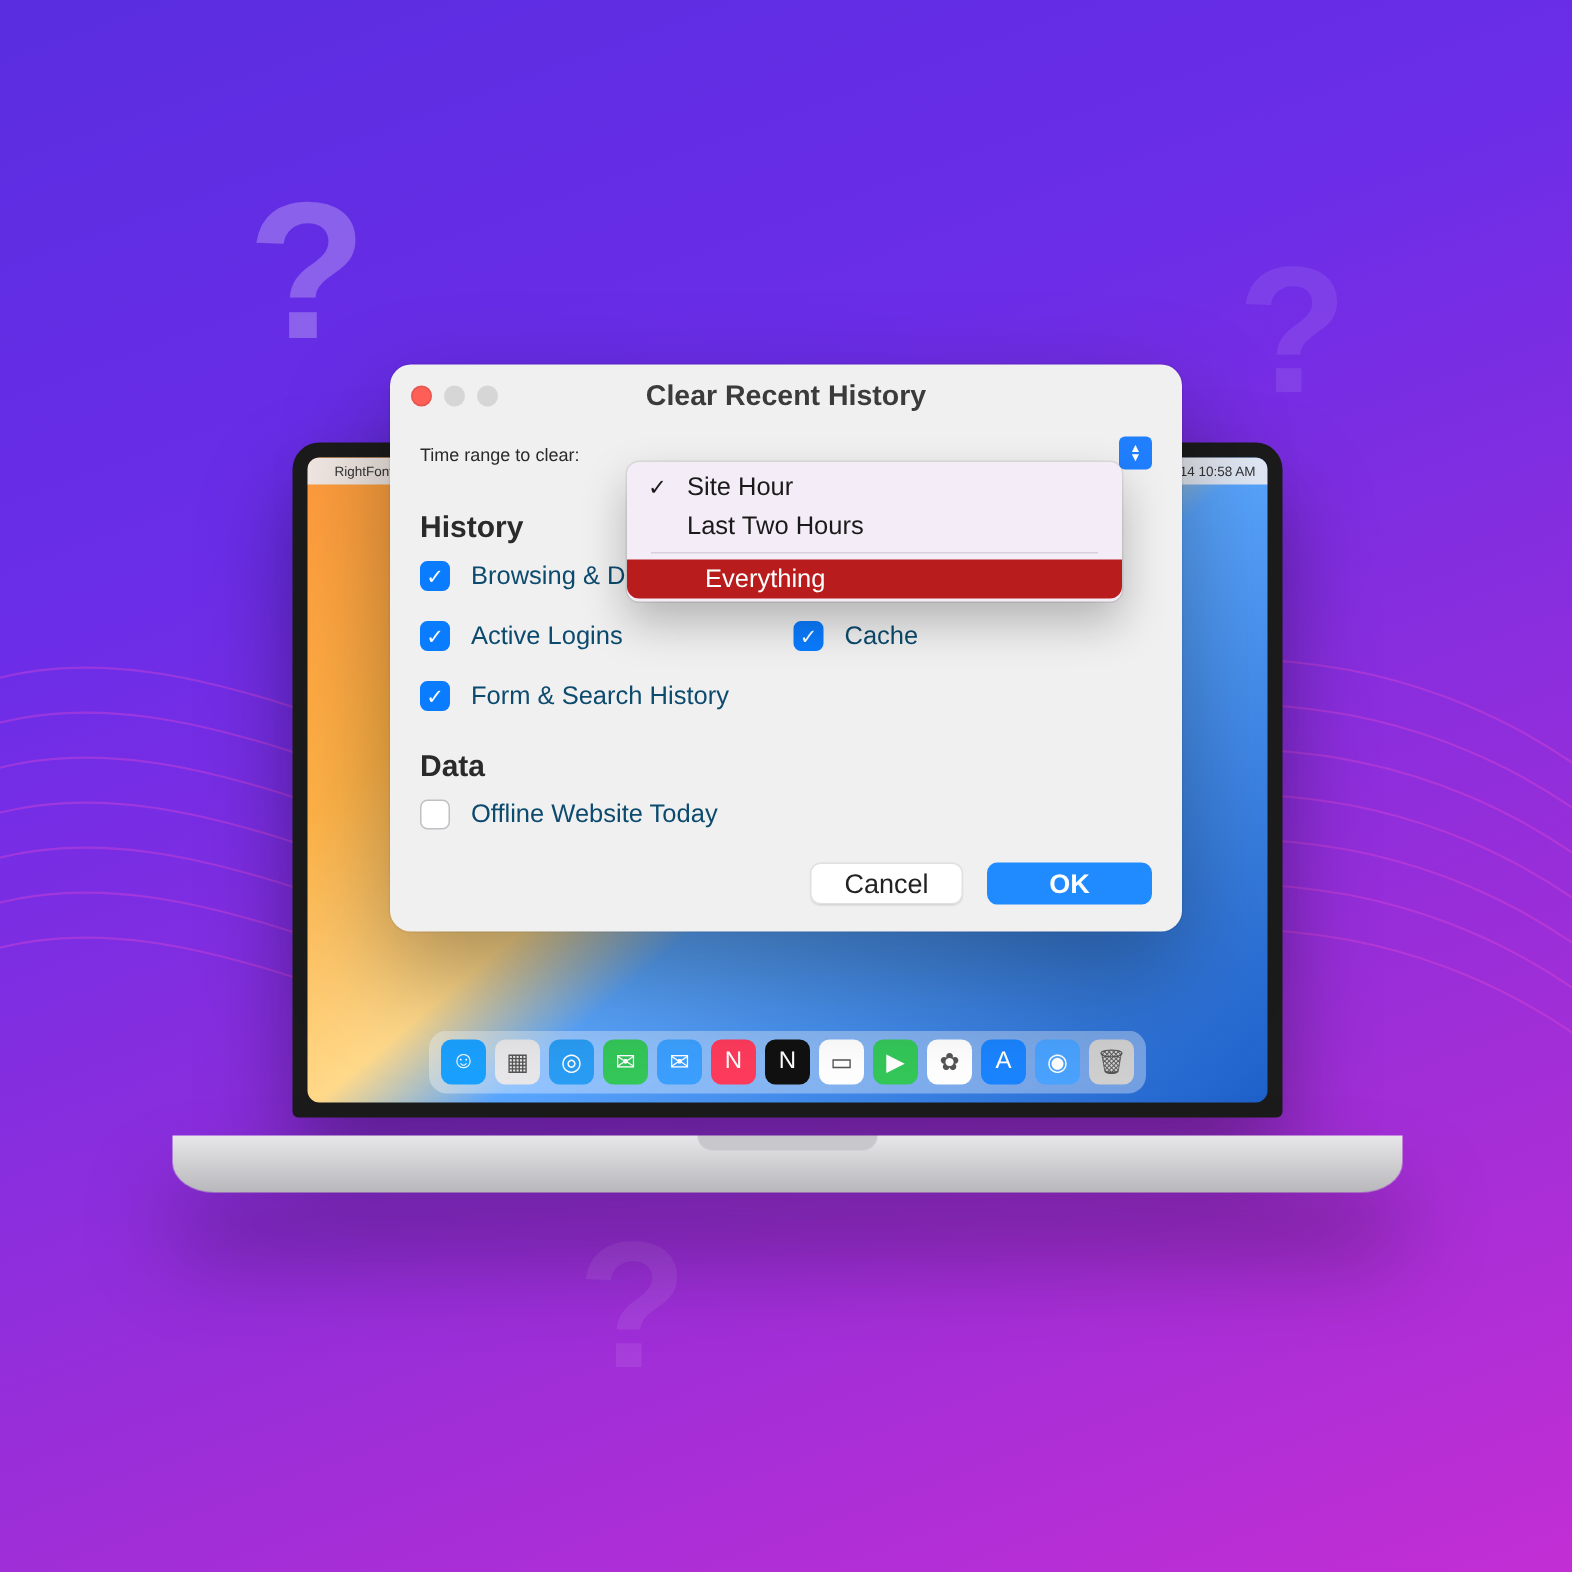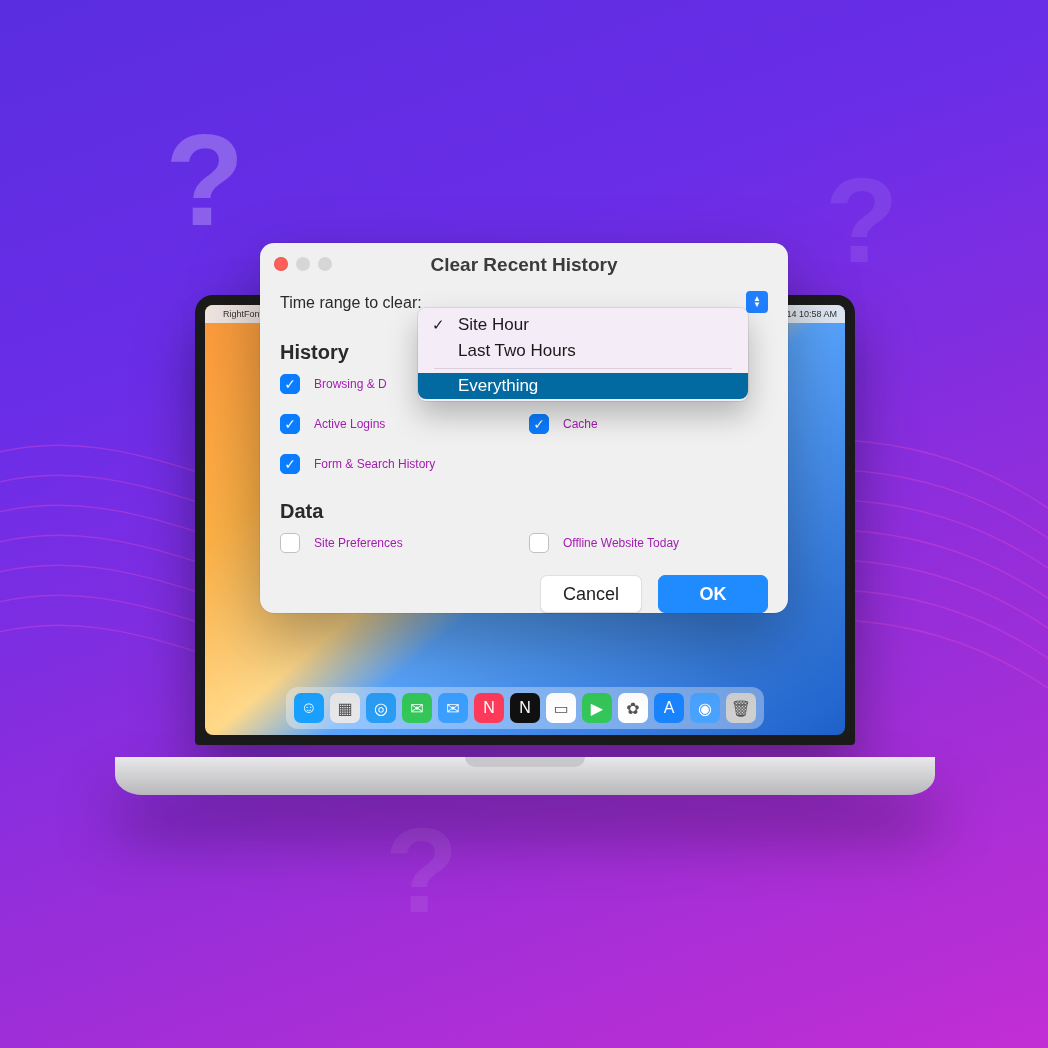--- a/index.html
+++ b/index.html
@@ -94,20 +94,21 @@
   }
 
   
   .dialog {
     position: absolute;
     left: 260px; top: 243px;
     width: 528px;
     background: #f1f0f1;
     border-radius: 14px;
     box-shadow: 0 30px 70px rgba(0,0,0,0.35), 0 0 0 1px rgba(0,0,0,0.06);
+    padding-bottom: 18px;
   }
   .titlebar {
     height: 44px;
     display:flex; align-items:center;
     position: relative;
   }
   .traffic {
     position:absolute; left: 14px; top: 14px;
     display:flex; gap:8px;
   }
@@ -116,21 +117,21 @@
     background:#d6d6d6;
     display:inline-block;
   }
   .traffic .close { background:#ff5f57; box-shadow: inset 0 0 0 1px rgba(0,0,0,0.1);}
   .dlg-title {
     flex:1; text-align:center;
     font-weight:700; font-size:19px; color:#3b3b3b;
   }
   .body { padding: 4px 20px 0 20px; }
   .row { display:flex; align-items:center; gap:10px; position:relative; }
-  .label { font-size:16px; color:#2a2a2a;text-align:right; }
+  .label { font-size:12px; color:#2a2a2a;text-align:right; }
   .select-stub{
     position:absolute; right:0; top:0;
     width:22px; height:22px;
     background:#1f7fff;
     border-radius:4px;
     display:flex; flex-direction:column; align-items:center; justify-content:center;
     color:#fff; font-size:8px; line-height:6px;
   }
   .section-h { font-weight:700; font-size:20px; color:#2a2a2a; margin-top:26px; margin-bottom:10px;}
   .grid {
@@ -143,27 +144,27 @@
   .chk { display:flex; align-items:center; gap:14px; }
   .box {
     width:20px; height:20px; border-radius:5px;
     border:1px solid #c0c0c4; background:#fff;
     display:flex; align-items:center; justify-content:center;
     font-size:14px; color:#fff;
   }
   .box.checked{
     background:#0a7cff; border-color:#0a7cff;
   }
-  .chk-label{ font-size:12px; color:#a21caf; }
+  .chk-label{ font-size:17px; color:#0c4a6e; }
   .footer{
     display:flex; justify-content:flex-end; gap:16px;
     padding: 16px 20px 0 20px;
   }
   .btn{
-    height:38px; border-radius:7px; font-size:18px;
+    height:28px; border-radius:7px; font-size:18px;
     padding: 0 22px; display:flex; align-items:center; justify-content:center;
     cursor:pointer;
     border:1px solid rgba(0,0,0,0.12);
   }
   .btn-default{ background:#fff; color:#222; box-shadow:0 1px 1px rgba(0,0,0,0.08);}
   .btn-primary{ background:#1f8bff; color:#fff; border-color:#1f8bff; font-weight:600; min-width:110px;}
   
   .popover{
     position:absolute;
     left: 418px; top: 308px;
@@ -180,22 +181,22 @@
     position:relative;
     cursor:pointer;
   }
   .opt .check{
     position:absolute; left:14px; top:4px; font-size:15px; color:#1a1a1a;
   }
   .sep{
     height:1px; background:#d8d0dc; margin:4px 16px;
   }
   .opt.highlight{
-    background:#0369a1; color:#fff;
-    margin: 0; padding-left:40px;
+    background:#b91c1c; color:#fff;
+    margin: 0; padding-left:52px;
     border-radius:0 0 6px 6px;
   }
   .opt.highlight:last-child{ border-radius:0 0 8px 8px; }
 </style>
 </head>
 <body>
 
 <div class="bg">
   <div class="qmark q1">?</div>
   <div class="qmark q2">?</div>
@@ -279,24 +280,20 @@
         <div class="chk" style="grid-column:1 / span 2;">
           <span class="box checked">✓</span>
           <span class="chk-label">Form &amp; Search History</span>
         </div>
       </div>
 
       <div class="section-h">Data</div>
       <div class="grid">
         <div class="chk">
           <span class="box"></span>
-          <span class="chk-label">Site Preferences</span>
-        </div>
-        <div class="chk">
-          <span class="box"></span>
           <span class="chk-label">Offline Website Today</span>
         </div>
       </div>
     </div>
     <div class="footer">
       <div class="btn btn-default">Cancel</div>
       <div class="btn btn-primary">OK</div>
     </div>
   </div>
 

